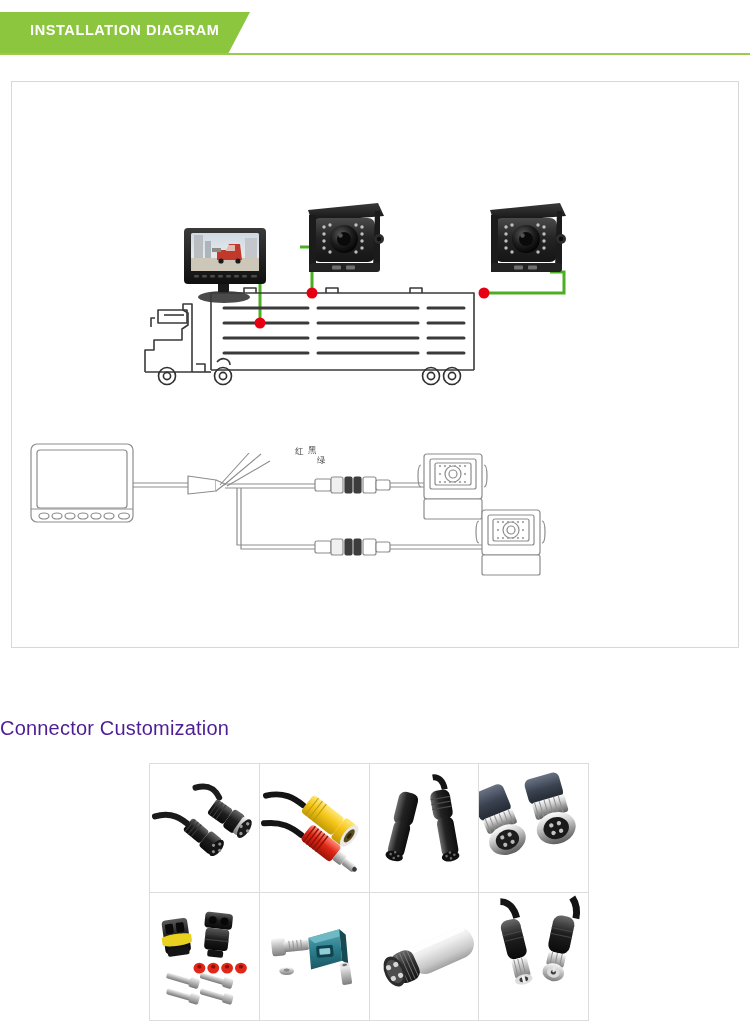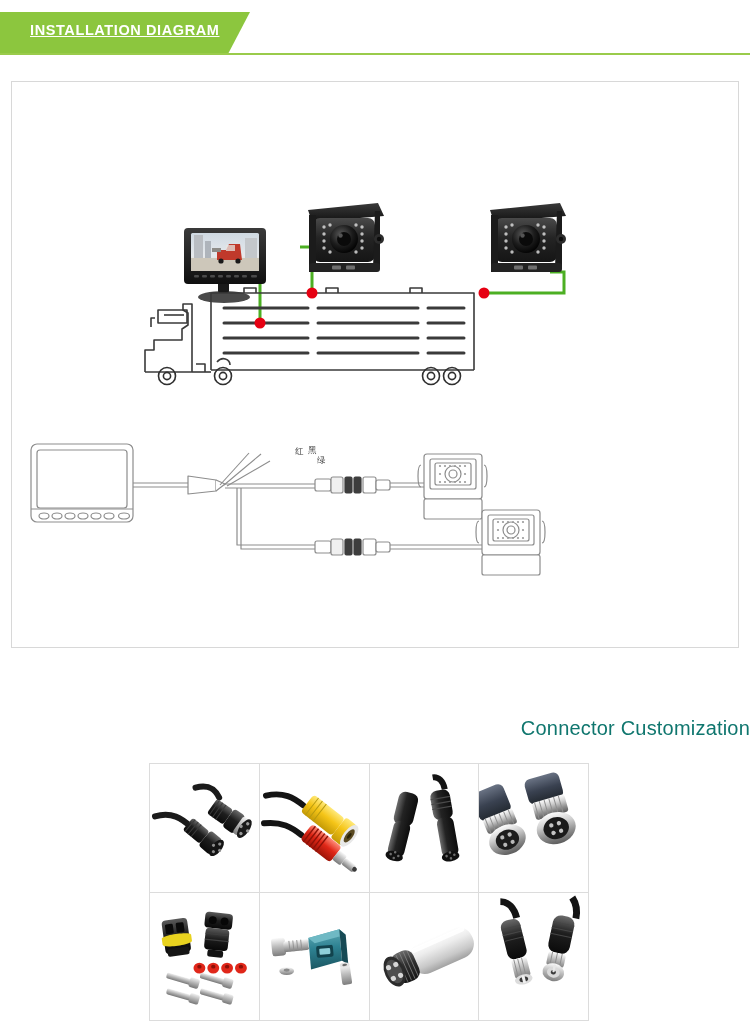--- a/index.html
+++ b/index.html
@@ -30,21 +30,20 @@
     clip-path: polygon(12px 0, 100% 0, calc(100% - 22px) 100%, 0 100%);
   }
   .header-title {
     position: absolute;
     left: 30px; top: 22px;
     font-size: 14.5px;
     font-weight: bold;
     letter-spacing: 0.6px;
     color: #ffffff;
     white-space: nowrap;
-    text-decoration: underline;
   }
   .header-rule {
     position: absolute;
     left: 0; top: 53px;
     width: 750px; height: 1.5px;
     background: #9ACB4B;
   }
 
   
   .diagram-box {
@@ -55,23 +54,23 @@
     background: #ffffff;
     box-sizing: border-box;
   }
   .diagram-svg { position: absolute; left: 0; top: 0; }
 
   
   .connector-title {
     position: absolute;
     left: 0; top: 717px;
     width: 750px;
-    text-align: right;
+    text-align: left;
     font-size: 20px;
-    color: #0f766e;
+    color: #4c1d95;
     letter-spacing: 0.2px;
   }
   .connector-grid {
     position: absolute;
     left: 149px; top: 763px;
     width: 440px; height: 258px;
     display: grid;
     grid-template-columns: repeat(4, 1fr);
     grid-template-rows: repeat(2, 1fr);
     border-left: 1px solid #dcdcdc;

